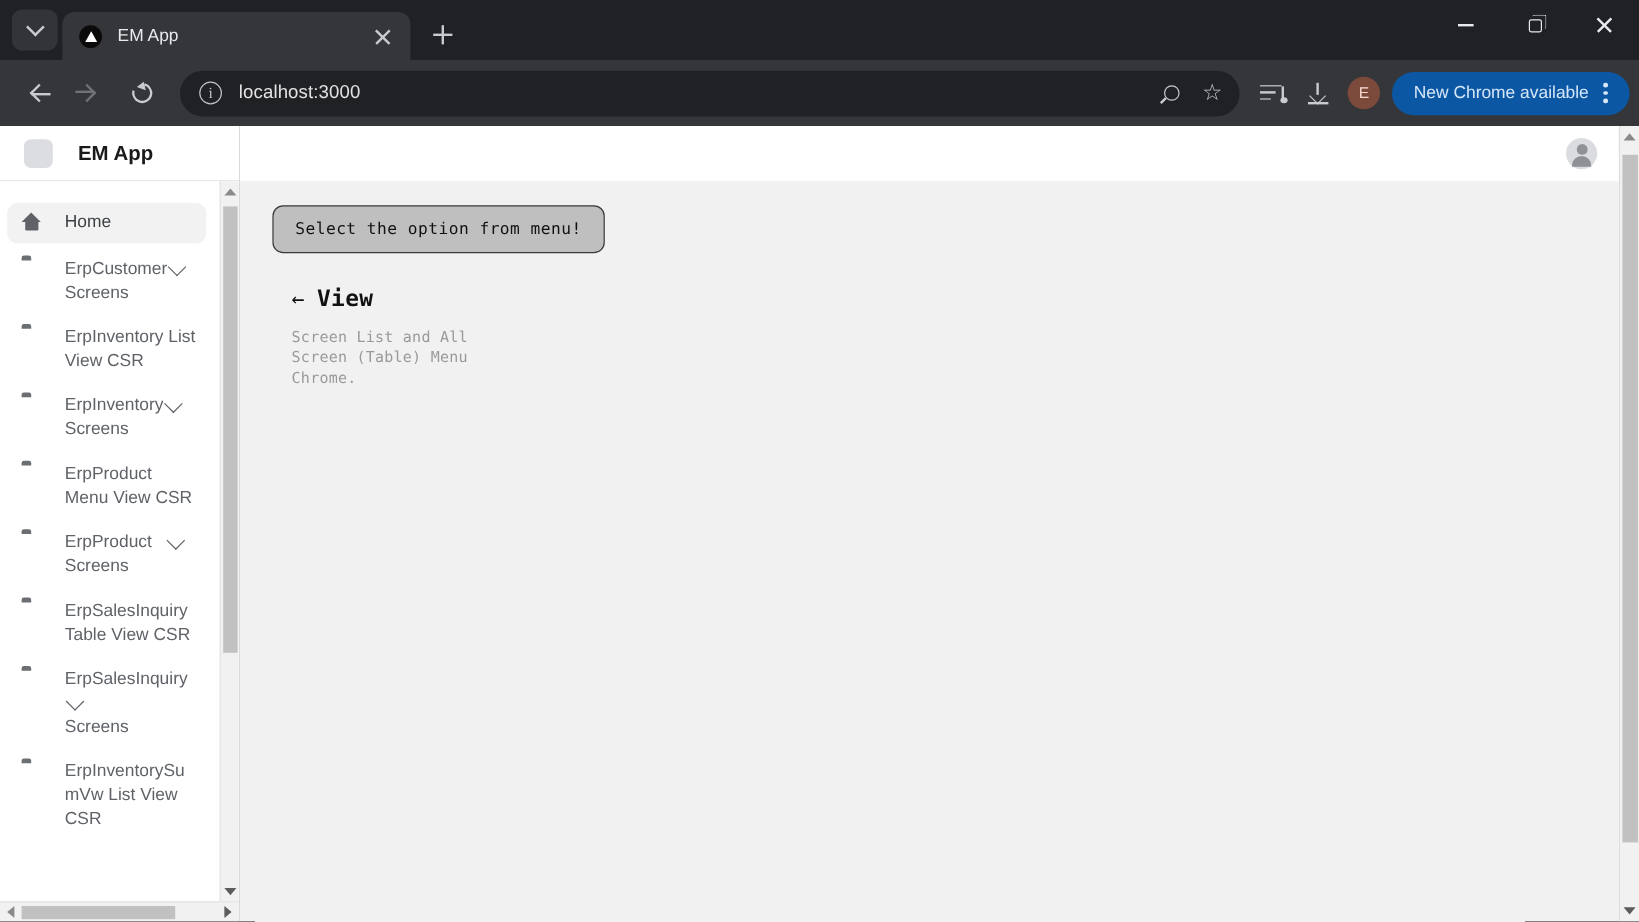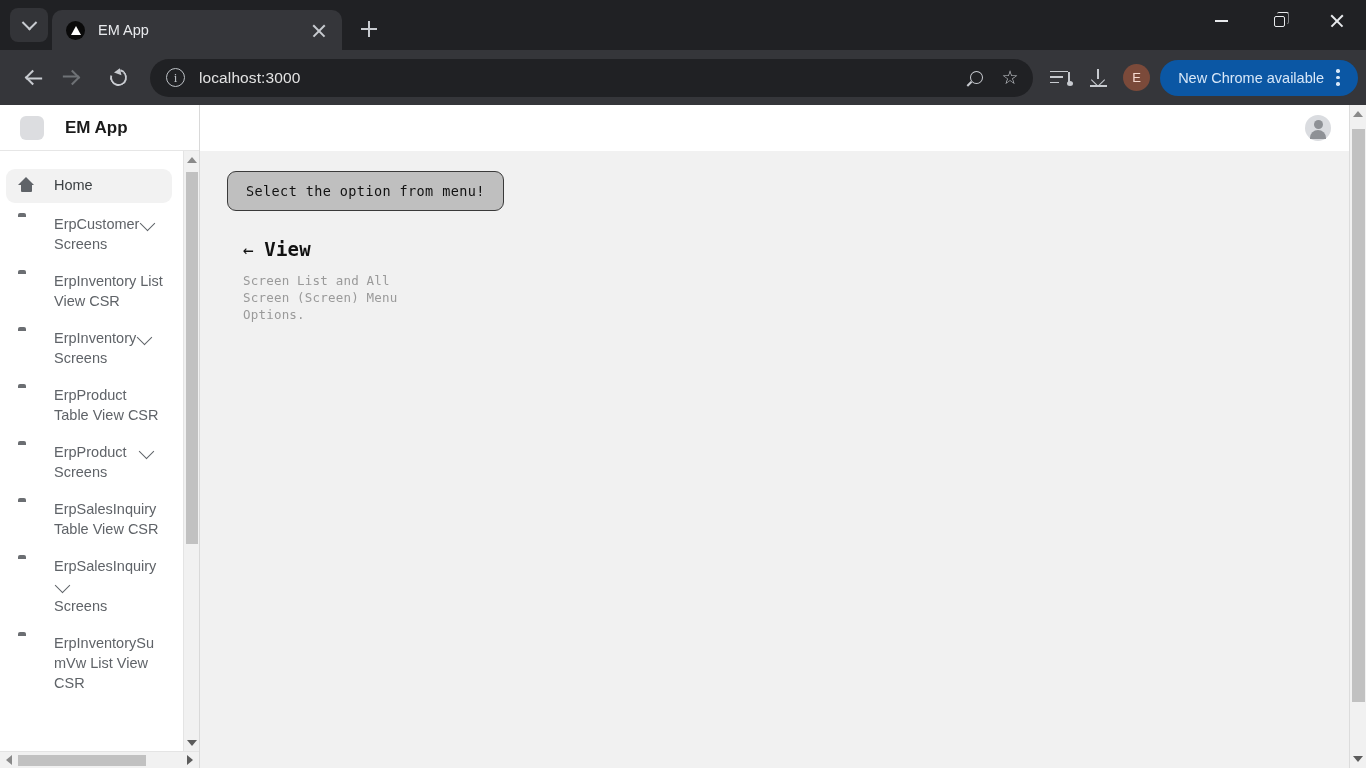--- a/index.html
+++ b/index.html
@@ -415,21 +415,21 @@
               <div class="sb-item">
                 <span class="sb-ico"><span class="ico-folder"></span></span>
                 <span class="sb-label">ErpInventory List View CSR</span>
               </div>
               <div class="sb-item">
                 <span class="sb-ico"><span class="ico-folder"></span></span>
                 <span class="sb-label">ErpInventory<span class="sb-chev"></span><div>Screens</div></span>
               </div>
               <div class="sb-item">
                 <span class="sb-ico"><span class="ico-folder"></span></span>
-                <span class="sb-label">ErpProduct Table View CSR</span>
+                <span class="sb-label">ErpProduct Menu View CSR</span>
               </div>
               <div class="sb-item">
                 <span class="sb-ico"><span class="ico-folder"></span></span>
                 <span class="sb-label">ErpProduct<span class="sb-chev spaced"></span><div>Screens</div></span>
               </div>
               <div class="sb-item">
                 <span class="sb-ico"><span class="ico-folder"></span></span>
                 <span class="sb-label">ErpSalesInquiry Table View CSR</span>
               </div>
               <div class="sb-item">
@@ -473,21 +473,21 @@
           <span class="avatar-circle"></span>
         </div>
         <div class="main-body">
           <div class="notice-box">Select the option from menu!</div>
 
           <div class="menu-block">
             <div class="menu-head">
               <span class="menu-back-arrow">←</span>
               <span>View</span>
             </div>
-            <div class="menu-desc">Screen List and All Screen (Screen) Menu Options.</div>
+            <div class="menu-desc">Screen List and All Screen (Table) Menu Chrome.</div>
           </div>
         </div>
       </div>
     </div>
 
     <div class="pg-vscroll">
       <div class="pg-arrow">
           <span class="tri-up"></span>
         </div>
       <div class="pg-vtrack">

